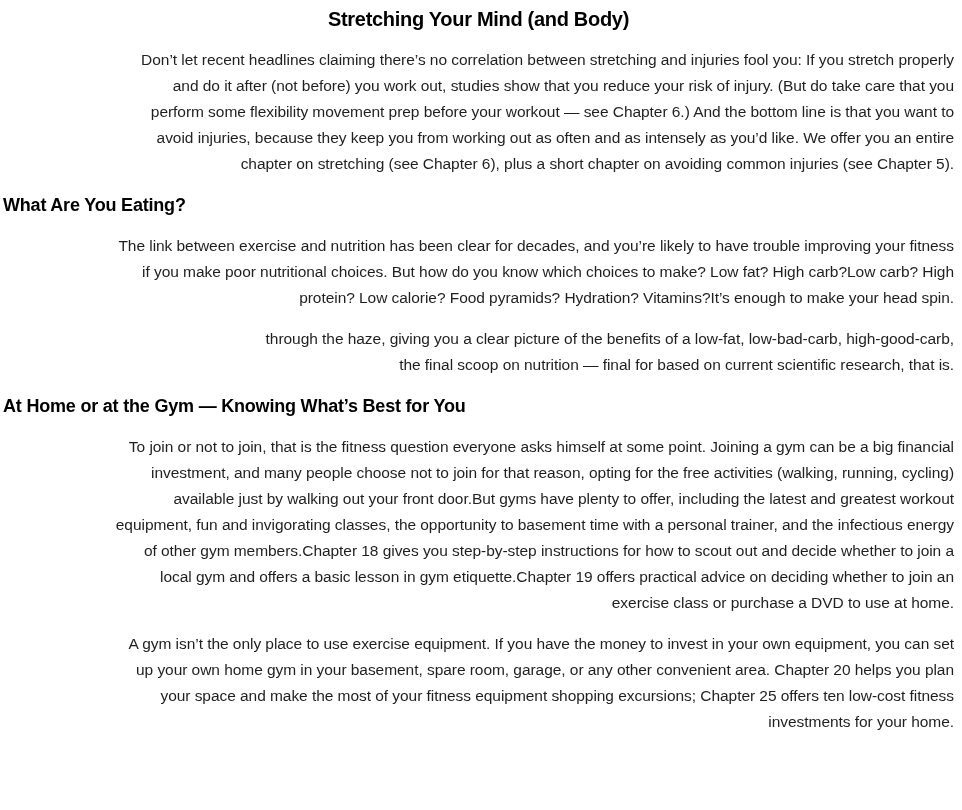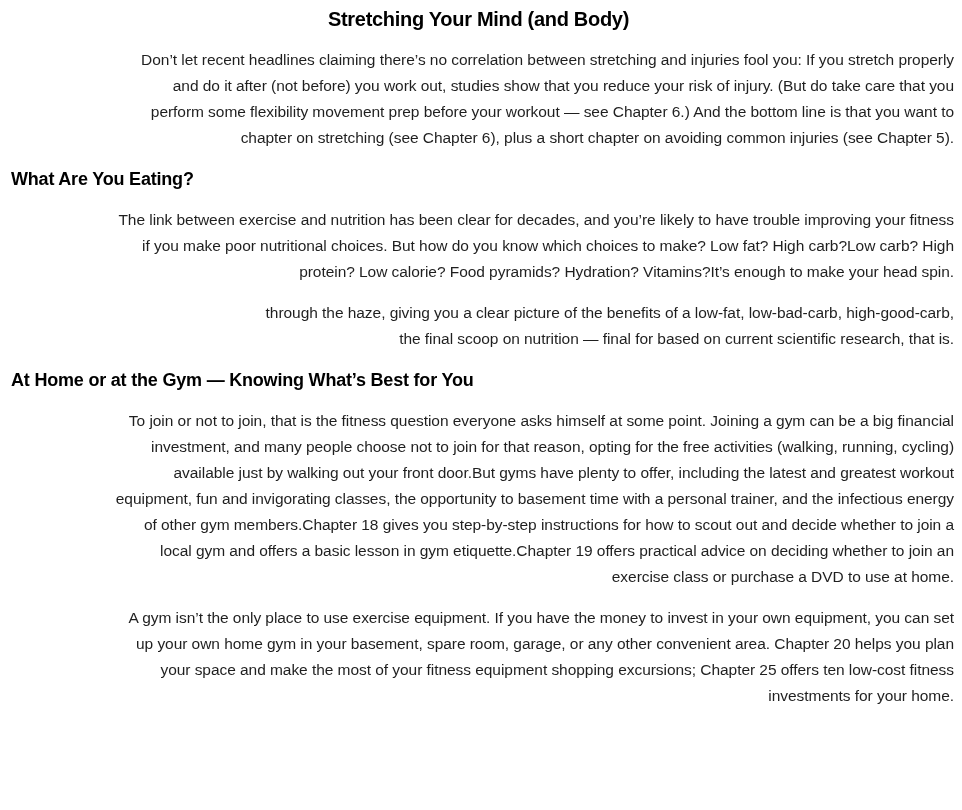--- a/index.html
+++ b/index.html
@@ -21,21 +21,21 @@
     letter-spacing: -0.3px;
     margin: 0 0 15px 0;
     text-align: center;
   }
   .doc-heading-2 {
     font-size: 18px;
     font-weight: 700;
     color: #000000;
     line-height: 26px;
     letter-spacing: -0.2px;
-    margin: 0 0 15px 8px;
+    margin: 0 0 15px 0;
   }
   .para {
     margin: 0 0 15px 0;
     text-align: right;
   }
   .line {
     font-size: 15.5px;
     line-height: 26px;
     white-space: pre;
     letter-spacing: -0.05px;
@@ -45,20 +45,21 @@
 <body>
 
 <main>
 
   <section>
     <h1 class="doc-heading-1">Stretching Your Mind (and Body)</h1>
     <div class="para">
       <div class="line">Don’t let recent headlines claiming there’s no correlation between stretching and injuries fool you: If you stretch properly</div>
       <div class="line">and do it after (not before) you work out, studies show that you reduce your risk of injury. (But do take care that you</div>
       <div class="line">perform some flexibility movement prep before your workout — see Chapter 6.) And the bottom line is that you want to</div>
+      <div class="line">avoid injuries, because they keep you from working out as often and as intensely as you’d like. We offer you an entire</div>
       <div class="line">chapter on stretching (see Chapter 6), plus a short chapter on avoiding common injuries (see Chapter 5).</div>
     </div>
   </section>
 
   <section>
     <h2 class="doc-heading-2">What Are You Eating?</h2>
     <div class="para">
       <div class="line">The link between exercise and nutrition has been clear for decades, and you’re likely to have trouble improving your fitness</div>
       <div class="line">if you make poor nutritional choices. But how do you know which choices to make? Low fat? High carb?Low carb? High</div>
       <div class="line">protein? Low calorie? Food pyramids? Hydration? Vitamins?It’s enough to make your head spin.</div>

